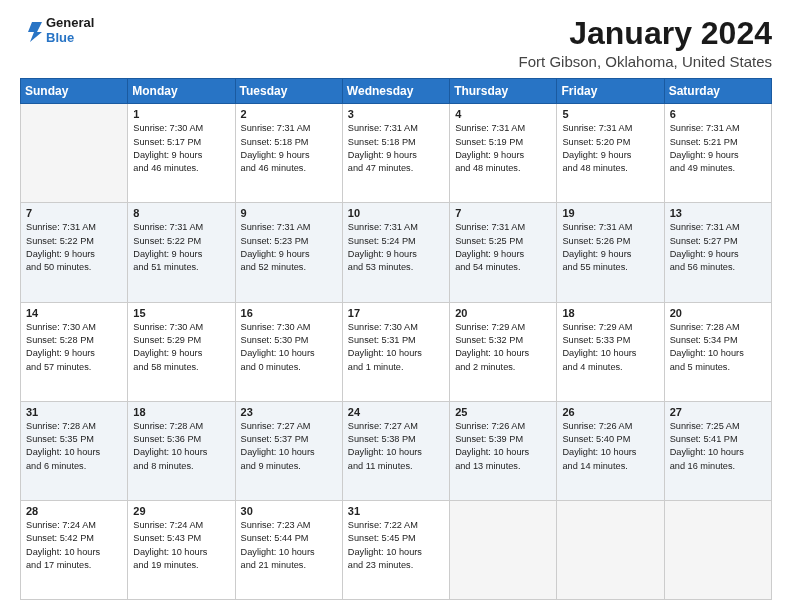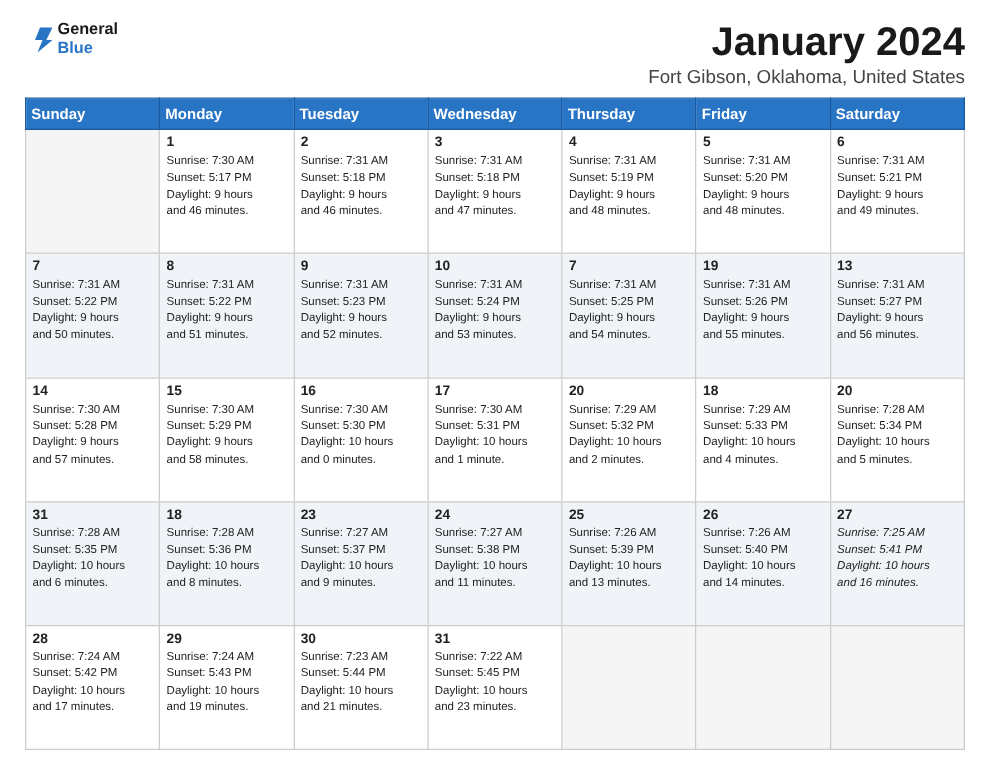--- a/index.html
+++ b/index.html
@@ -308,21 +308,21 @@
           </td>
           <td>
             <span class="day-number">26</span>
             <div class="day-info" style="white-space: pre-line;">Sunrise: 7:26 AM
 Sunset: 5:40 PM
 Daylight: 10 hours
 and 14 minutes.</div>
           </td>
           <td>
             <span class="day-number">27</span>
-            <div class="day-info" style="white-space: pre-line; font-style: italic;">Sunrise: 7:25 AM
+            <div class="day-info" style="white-space: pre-line;">Sunrise: 7:25 AM
 Sunset: 5:41 PM
 Daylight: 10 hours
 and 16 minutes.</div>
           </td>
         </tr>
         <tr class="row-white">
           <td>
             <span class="day-number">28</span>
             <div class="day-info" style="white-space: pre-line;">Sunrise: 7:24 AM
 Sunset: 5:42 PM

